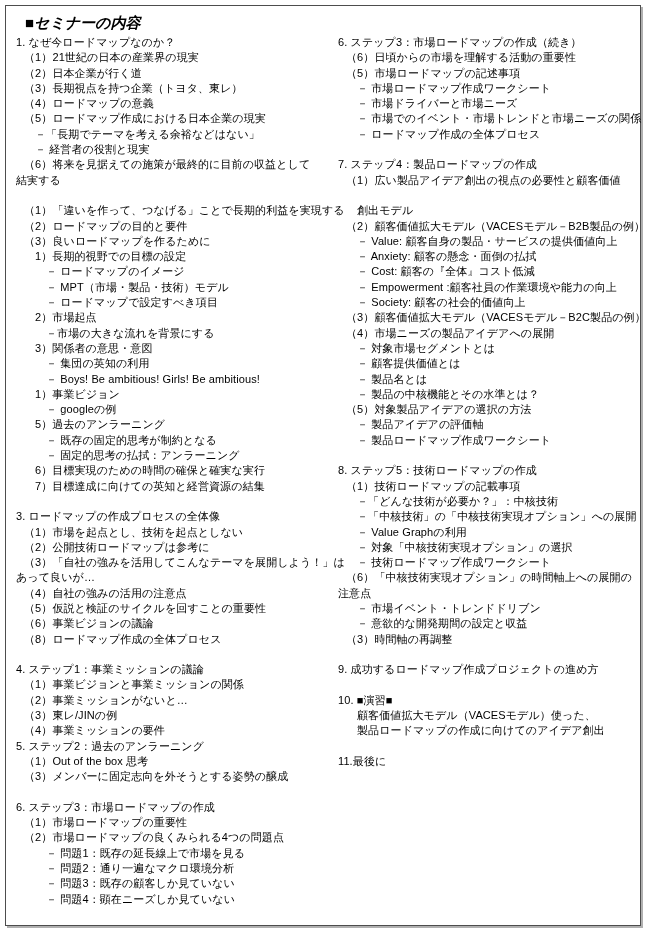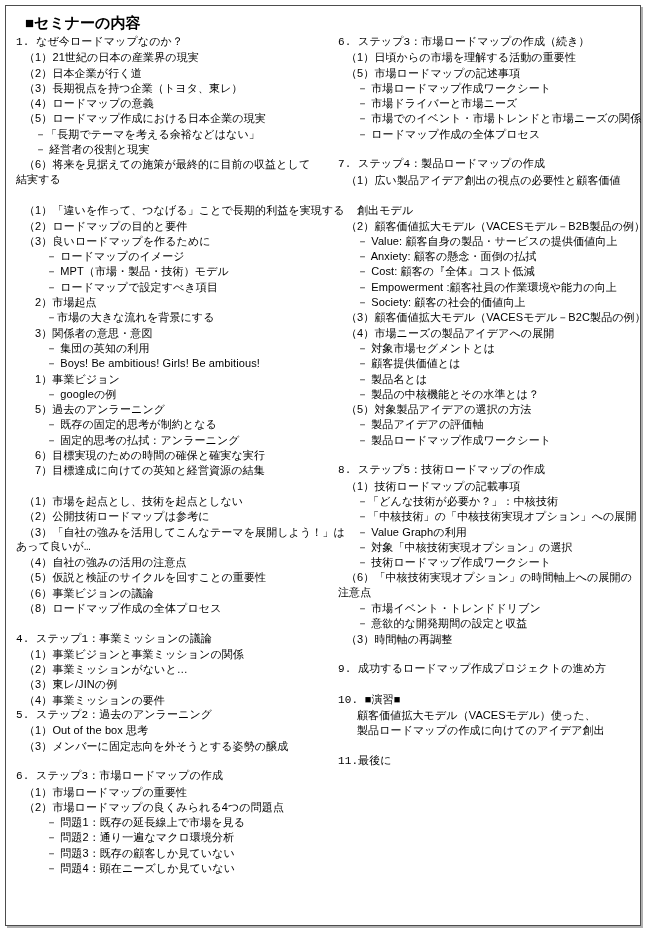--- a/index.html
+++ b/index.html
@@ -38,20 +38,21 @@
   }
 
   
   .panel-title {
     font-size: 15px;
     font-weight: bold;
     line-height: 17px;
     letter-spacing: 0px;
     margin: 0 0 4px 9px;
     white-space: pre;
+    font-style: italic;
   }
 
   
   .columns {
     display: flex;
     align-items: flex-start;
   }
   .col {
     box-sizing: border-box;
   }
@@ -62,21 +63,21 @@
   .ln {
     font-size: 11px;
     line-height: 15.3px;
     white-space: pre;
     margin: 0;
     letter-spacing: 0.1px;
   }
   .ln.blank  { height: 15.3px; }
 
   
-  .i0 { padding-left: 0px; font-family: Liberation Mono, monospace;  }
+  .i0 { padding-left: 0px;  }
   .i1 { padding-left: 8px;  }
   .i2 { padding-left: 19px; }
   .i3 { padding-left: 30px; }
 </style>
 </head>
 <body>
 
 <div id="seminar-panel">
   <div id="panel-inner">
 
@@ -91,36 +92,38 @@
           <div class="ln i1">（4）ロードマップの意義</div>
           <div class="ln i1">（5）ロードマップ作成における日本企業の現実</div>
           <div class="ln i2">－「長期でテーマを考える余裕などはない」</div>
           <div class="ln i2">－ 経営者の役割と現実</div>
           <div class="ln i1">（6）将来を見据えての施策が最終的に目前の収益として</div>
           <div class="ln i0">結実する</div>
           <div class="ln i0 blank"></div>
           <div class="ln i1">（1）「違いを作って、つなげる」ことで長期的利益を実現する</div>
           <div class="ln i1">（2）ロードマップの目的と要件</div>
           <div class="ln i1">（3）良いロードマップを作るために</div>
+          <div class="ln i2">1）長期的視野での目標の設定</div>
           <div class="ln i3">－ ロードマップのイメージ</div>
           <div class="ln i3">－ MPT（市場・製品・技術）モデル</div>
           <div class="ln i3">－ ロードマップで設定すべき項目</div>
           <div class="ln i2">2）市場起点</div>
           <div class="ln i3">－市場の大きな流れを背景にする</div>
           <div class="ln i2">3）関係者の意思・意図</div>
           <div class="ln i3">－ 集団の英知の利用</div>
           <div class="ln i3">－ Boys! Be ambitious! Girls! Be ambitious!</div>
           <div class="ln i2">1）事業ビジョン</div>
           <div class="ln i3">－ googleの例</div>
           <div class="ln i2">5）過去のアンラーニング</div>
           <div class="ln i3">－ 既存の固定的思考が制約となる</div>
           <div class="ln i3">－ 固定的思考の払拭：アンラーニング</div>
           <div class="ln i2">6）目標実現のための時間の確保と確実な実行</div>
           <div class="ln i2">7）目標達成に向けての英知と経営資源の結集</div>
           <div class="ln i0 blank"></div>
+          <div class="ln i0">3. ロードマップの作成プロセスの全体像</div>
           <div class="ln i1">（1）市場を起点とし、技術を起点としない</div>
           <div class="ln i1">（2）公開技術ロードマップは参考に</div>
           <div class="ln i1">（3）「自社の強みを活用してこんなテーマを展開しよう！」は</div>
           <div class="ln i0">あって良いが…</div>
           <div class="ln i1">（4）自社の強みの活用の注意点</div>
           <div class="ln i1">（5）仮説と検証のサイクルを回すことの重要性</div>
           <div class="ln i1">（6）事業ビジョンの議論</div>
           <div class="ln i1">（8）ロードマップ作成の全体プロセス</div>
           <div class="ln i0 blank"></div>
           <div class="ln i0">4. ステップ1：事業ミッションの議論</div>
@@ -135,21 +138,21 @@
           <div class="ln i0">6. ステップ3：市場ロードマップの作成</div>
           <div class="ln i1">（1）市場ロードマップの重要性</div>
           <div class="ln i1">（2）市場ロードマップの良くみられる4つの問題点</div>
           <div class="ln i3">－ 問題1：既存の延長線上で市場を見る</div>
           <div class="ln i3">－ 問題2：通り一遍なマクロ環境分析</div>
           <div class="ln i3">－ 問題3：既存の顧客しか見ていない</div>
           <div class="ln i3">－ 問題4：顕在ニーズしか見ていない</div>
         </div>
       <div class="col col-right" id="right-col">
           <div class="ln i0">6. ステップ3：市場ロードマップの作成（続き）</div>
-          <div class="ln i1">（1）日頃からの市場を理解する活動の重要性</div>
+          <div class="ln i1">（6）日頃からの市場を理解する活動の重要性</div>
           <div class="ln i1">（5）市場ロードマップの記述事項</div>
           <div class="ln i2">－ 市場ロードマップ作成ワークシート</div>
           <div class="ln i2">－ 市場ドライバーと市場ニーズ</div>
           <div class="ln i2">－ 市場でのイベント・市場トレンドと市場ニーズの関係</div>
           <div class="ln i2">－ ロードマップ作成の全体プロセス</div>
           <div class="ln i0 blank"></div>
           <div class="ln i0">7. ステップ4：製品ロードマップの作成</div>
           <div class="ln i1">（1）広い製品アイデア創出の視点の必要性と顧客価値</div>
           <div class="ln i0 blank"></div>
           <div class="ln i2">創出モデル</div>

